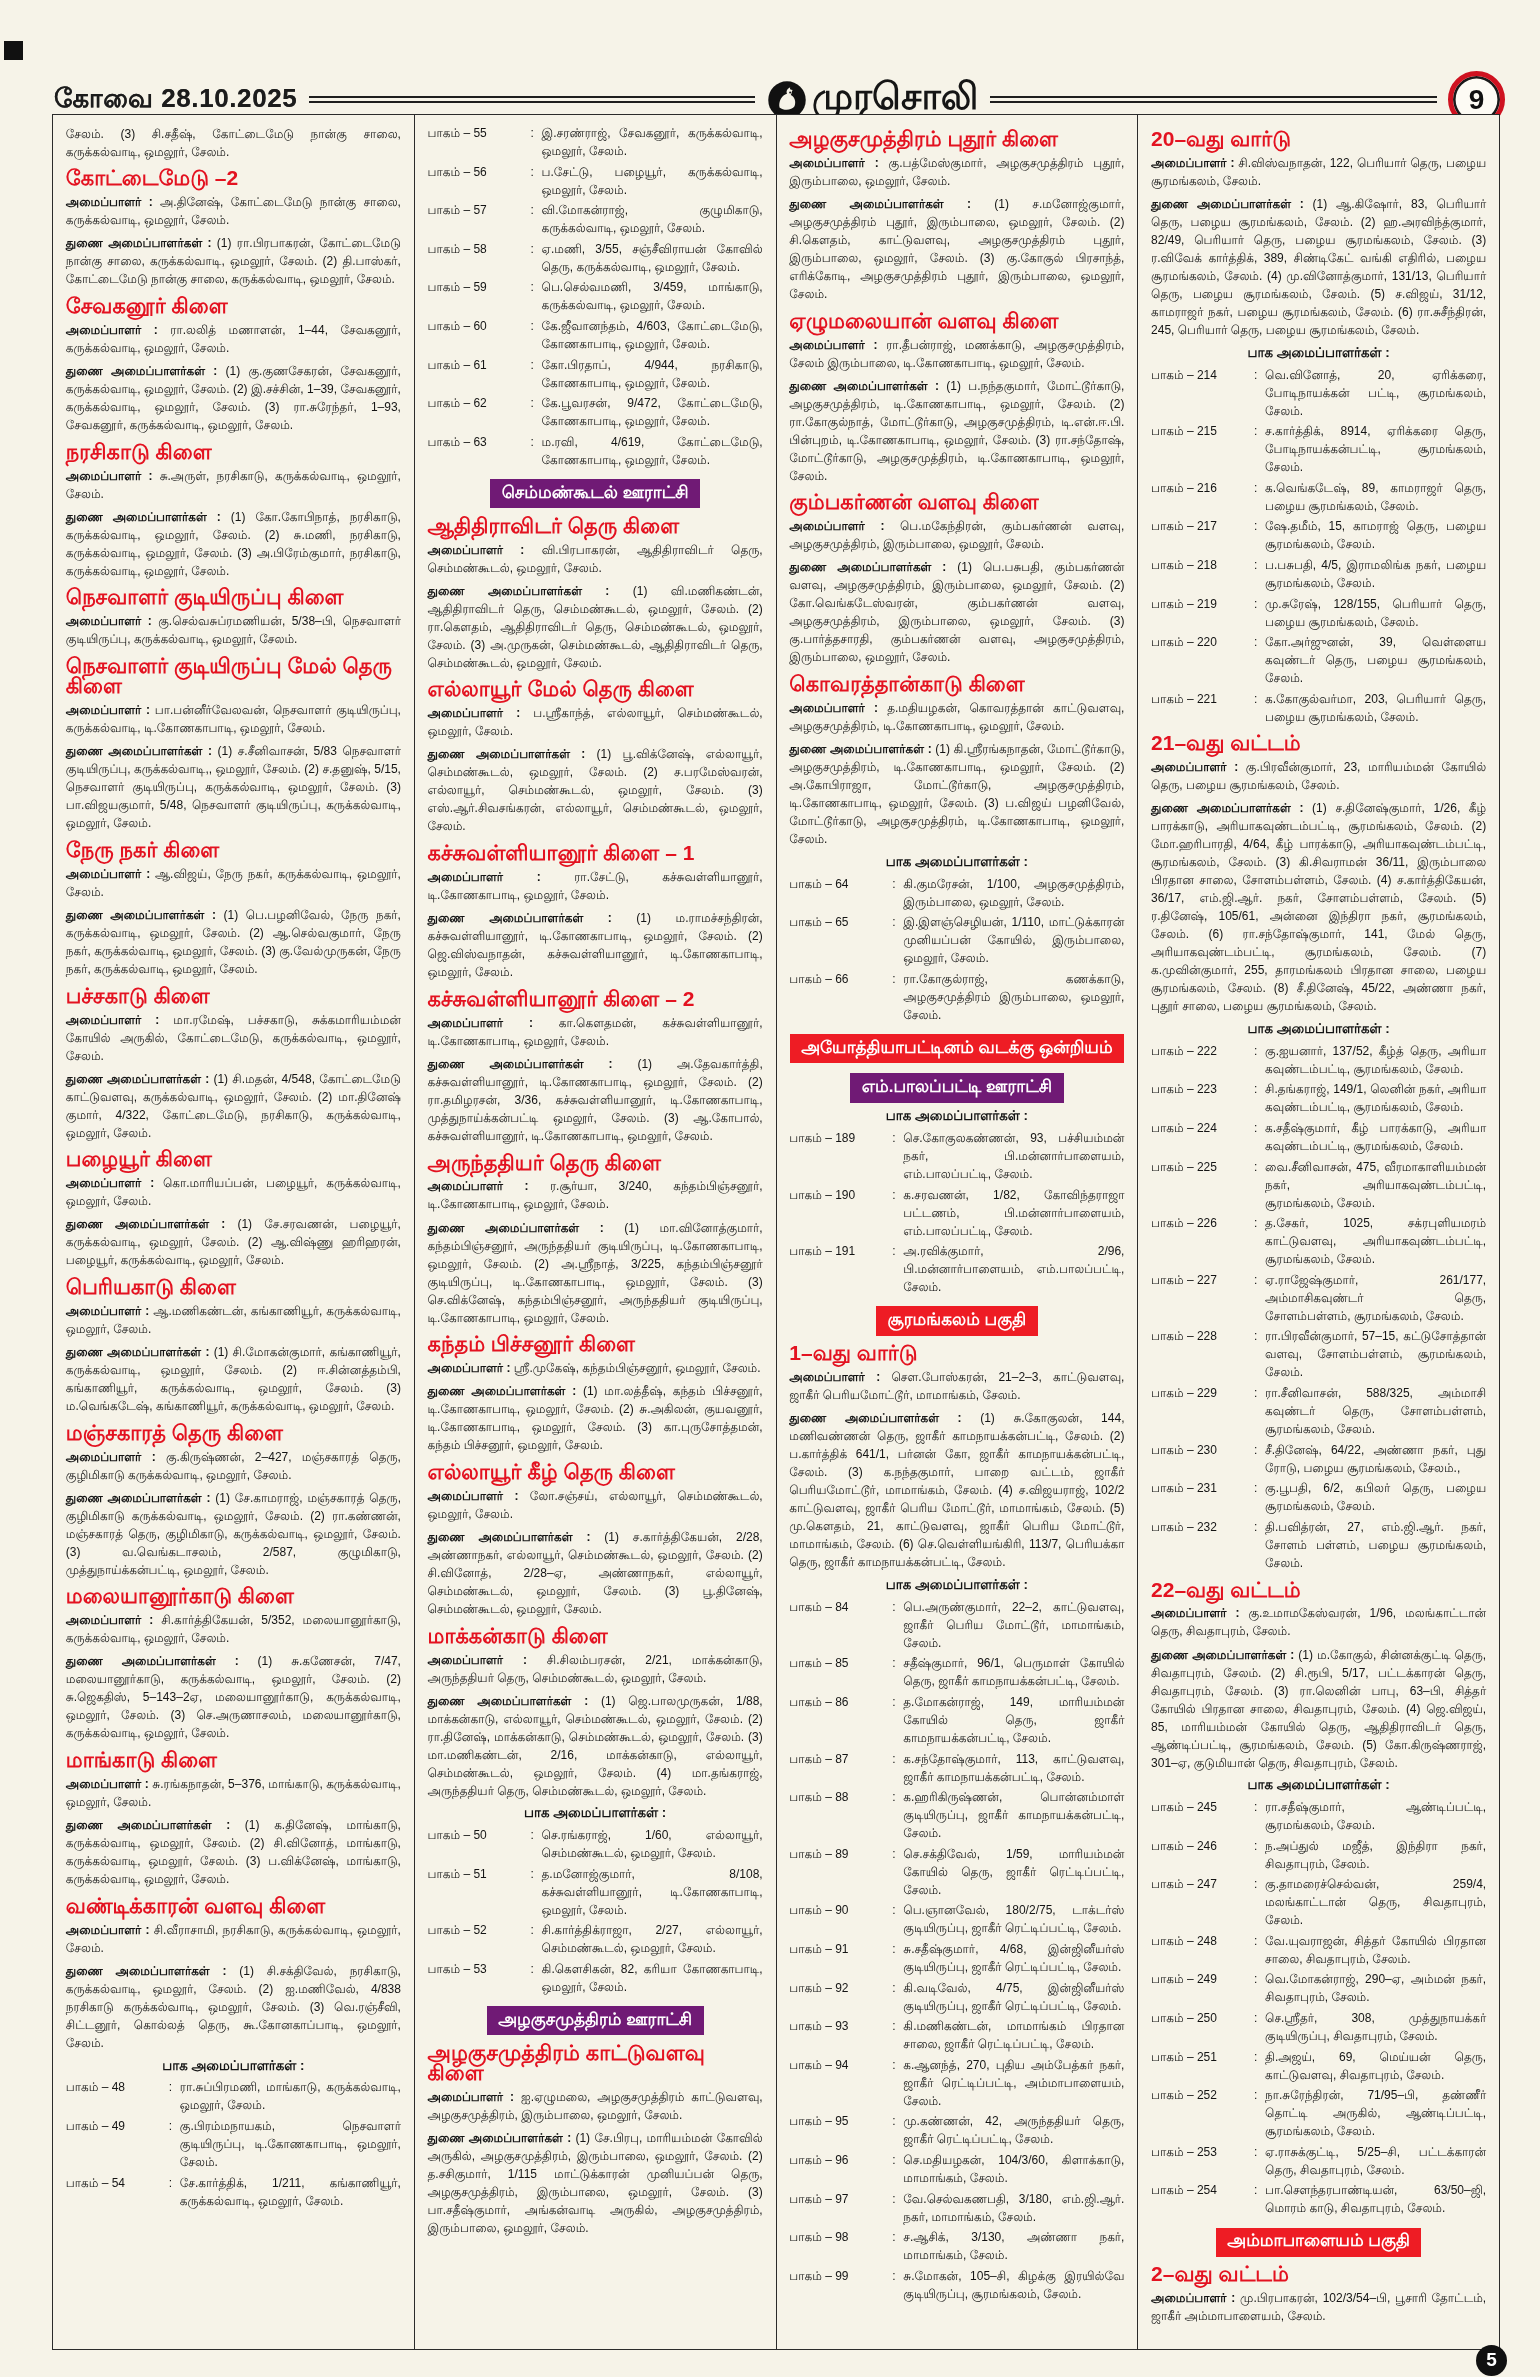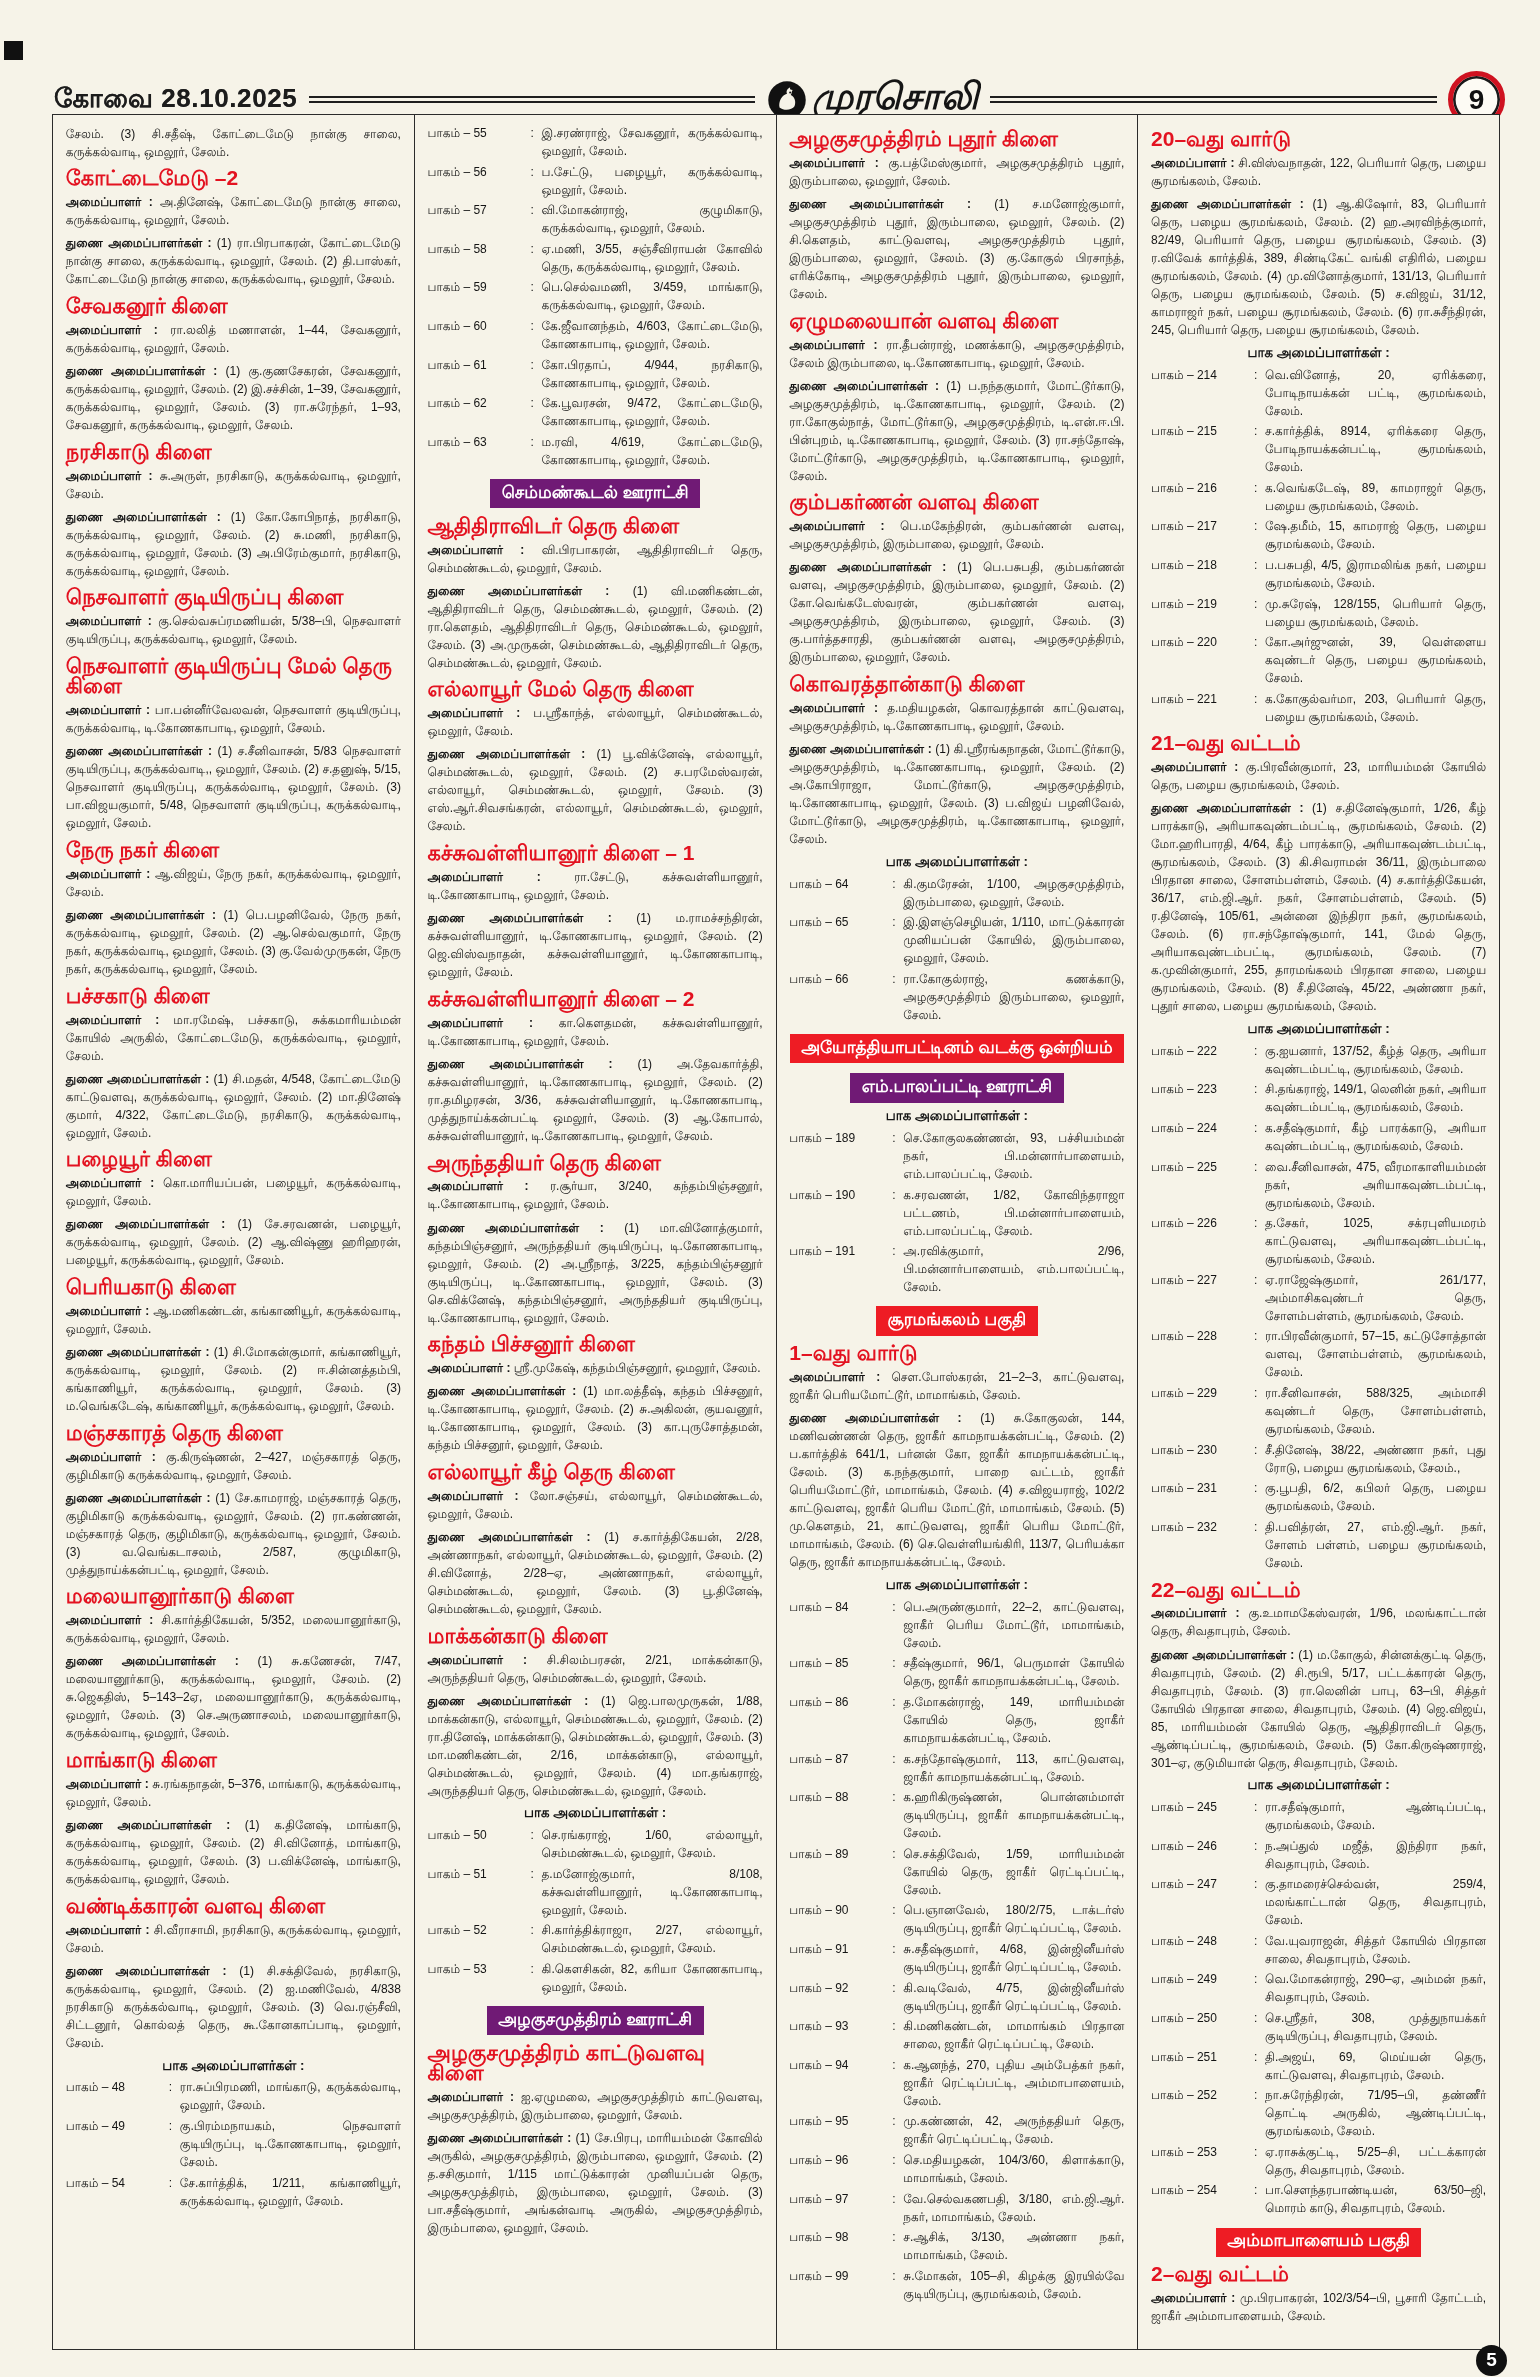--- a/index.html
+++ b/index.html
@@ -9,21 +9,21 @@
     font-family:"Liberation Sans","DejaVu Sans",sans-serif;
     -webkit-font-smoothing:antialiased;
   }
   
   .corner-square{position:absolute;left:3.8px;top:41px;width:19px;height:19px;background:#111;}
   .header{position:absolute;left:54px;right:36px;top:61px;height:77px;display:flex;align-items:center;}
   .dateline{font-size:26px;font-weight:bold;letter-spacing:0.6px;color:#1c1c1c;white-space:nowrap;
     text-shadow:0 0 0.6px #555;}
   .rule{flex:1;height:7px;margin:0 11.5px;
     background:linear-gradient(#1e1e1e 0 1.9px,transparent 1.9px 4.5px,#1e1e1e 4.5px 6.4px);}
-  .masthead{display:flex;align-items:center;gap:5px;white-space:nowrap;font-style:italic;}
+  .masthead{display:flex;align-items:center;gap:5px;white-space:nowrap;}
   .masthead .logo{width:40px;height:40px;}
   .masthead .title{font-size:37px;font-weight:bold;color:#151515;}
   .page-circle{width:47px;height:47px;border-radius:50%;border:5.1px solid #cf1220;background:#fdfbf4;
     box-shadow:inset 0 0 0 2.6px #1a1a1a;display:flex;align-items:center;justify-content:center;
     font-size:28px;font-weight:bold;color:#111;}
   
   .frame{position:absolute;left:52px;top:114px;width:1448px;height:2236px;
     border:1.9px solid #2b2b2b;box-sizing:border-box;display:flex;background:#f6f3e8;}
   .col{flex:1 1 0;padding:6.4px 12.8px 9px;overflow:hidden;box-sizing:border-box;}
   .col + .col{border-left:1.9px solid #2b2b2b;}
@@ -439,21 +439,21 @@
         <div class="ptext">ரா.பிரவீன்குமார், 57–15, கட்டுசோத்தான் வளவு, சோளம்பள்ளம், சூரமங்கலம், சேலம்.</div>
       </div>
       <div class="part">
         <div class="pnum">பாகம் – 229</div>
         <div class="pcolon">:</div>
         <div class="ptext">ரா.சீனிவாசன், 588/325, அம்மாசி கவுண்டர் தெரு, சோளம்பள்ளம், சூரமங்கலம், சேலம்.</div>
       </div>
       <div class="part">
         <div class="pnum">பாகம் – 230</div>
         <div class="pcolon">:</div>
-        <div class="ptext">சீ.தினேஷ், 38/22, அண்ணா நகர், புது ரோடு, பழைய சூரமங்கலம், சேலம்.,</div>
+        <div class="ptext">சீ.தினேஷ், 64/22, அண்ணா நகர், புது ரோடு, பழைய சூரமங்கலம், சேலம்.,</div>
       </div>
       <div class="part">
         <div class="pnum">பாகம் – 231</div>
         <div class="pcolon">:</div>
         <div class="ptext">கு.பூபதி, 6/2, கபிலர் தெரு, பழைய சூரமங்கலம், சேலம்.</div>
       </div>
       <div class="part">
         <div class="pnum">பாகம் – 232</div>
         <div class="pcolon">:</div>
         <div class="ptext">தி.பவித்ரன், 27, எம்.ஜி.ஆர். நகர், சோளம் பள்ளம், பழைய சூரமங்கலம், சேலம்.</div>

